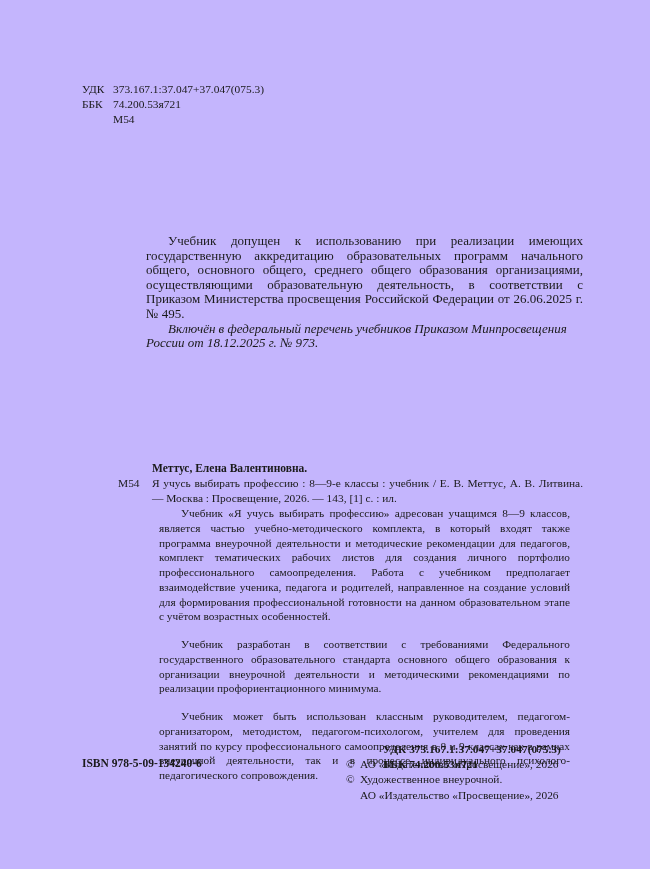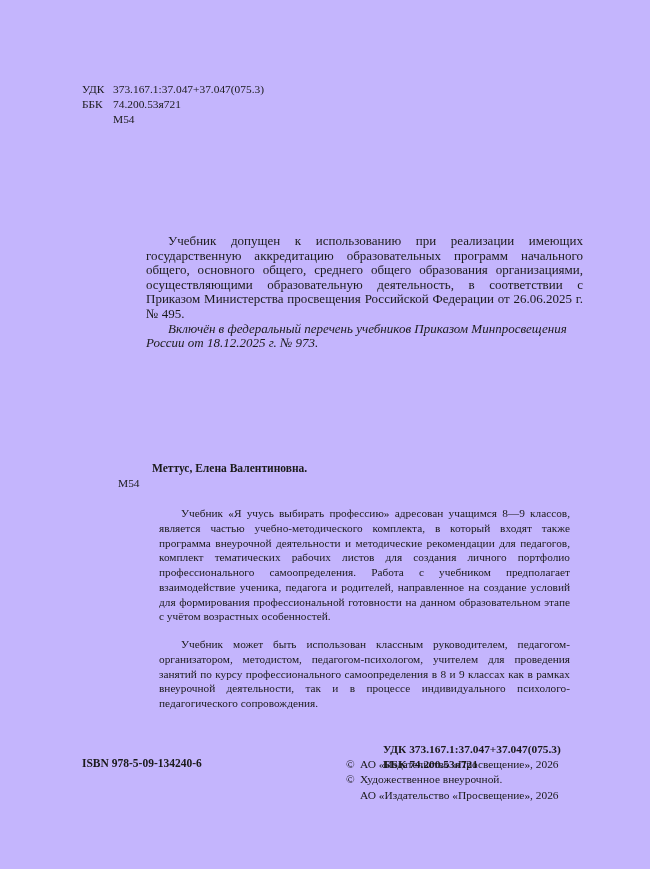--- a/index.html
+++ b/index.html
@@ -189,25 +189,27 @@
 
   <div class="accred">
     <p>Учебник допущен к использованию при реализации имеющих государственную аккредитацию образовательных программ начального общего, основного общего, среднего общего образования организациями, осуществляющими образовательную деятельность, в соответствии с Приказом Министерства просвещения Российской Федерации от 26.06.2025 г. № 495.</p>
     <p>Включён в федеральный перечень учебников Приказом Минпросвещения России от 18.12.2025 г. № 973.</p>
   </div>
 
   <div class="biblio">
     <div class="biblio-author">Меттус, Елена Валентиновна.</div>
     <div class="biblio-body">
       <span class="biblio-code">М54</span>
+      <span>Я учусь выбирать профессию : 8—9-е классы : учебник / Е. В. Меттус, А. В. Литвина. — Москва : Просвещение, 2026. — 143, [1] с. : ил.</span>
     </div>
   </div>
 
   <div class="annotation">
     <p>Учебник «Я учусь выбирать профессию» адресован учащимся 8—9 классов, является частью учебно-методического комплекта, в который входят также программа внеурочной деятельности и методические рекомендации для педагогов, комплект тематических рабочих листов для создания личного портфолио профессионального самоопределения. Работа с учебником предполагает взаимодействие ученика, педагога и родителей, направленное на создание условий для формирования профессиональной готовности на данном образовательном этапе с учётом возрастных особенностей.</p>
+    <p>Учебник разработан в соответствии с требованиями Федерального государственного образовательного стандарта основного общего образования к организации внеурочной деятельности и методическими рекомендациями по реализации профориентационного минимума.</p>
     <p>Учебник может быть использован классным руководителем, педагогом-организатором, методистом, педагогом-психологом, учителем для проведения занятий по курсу профессионального самоопределения в 8 и 9 классах как в рамках внеурочной деятельности, так и в процессе индивидуального психолого-педагогического сопровождения.</p>
   </div>
 
   <div class="footer-class">
     <div>УДК 373.167.1:37.047+37.047(075.3)</div>
     <div>ББК 74.200.53я721</div>
   </div>
 
   <div class="footer-isbn">ISBN 978-5-09-134240-6</div>
 

